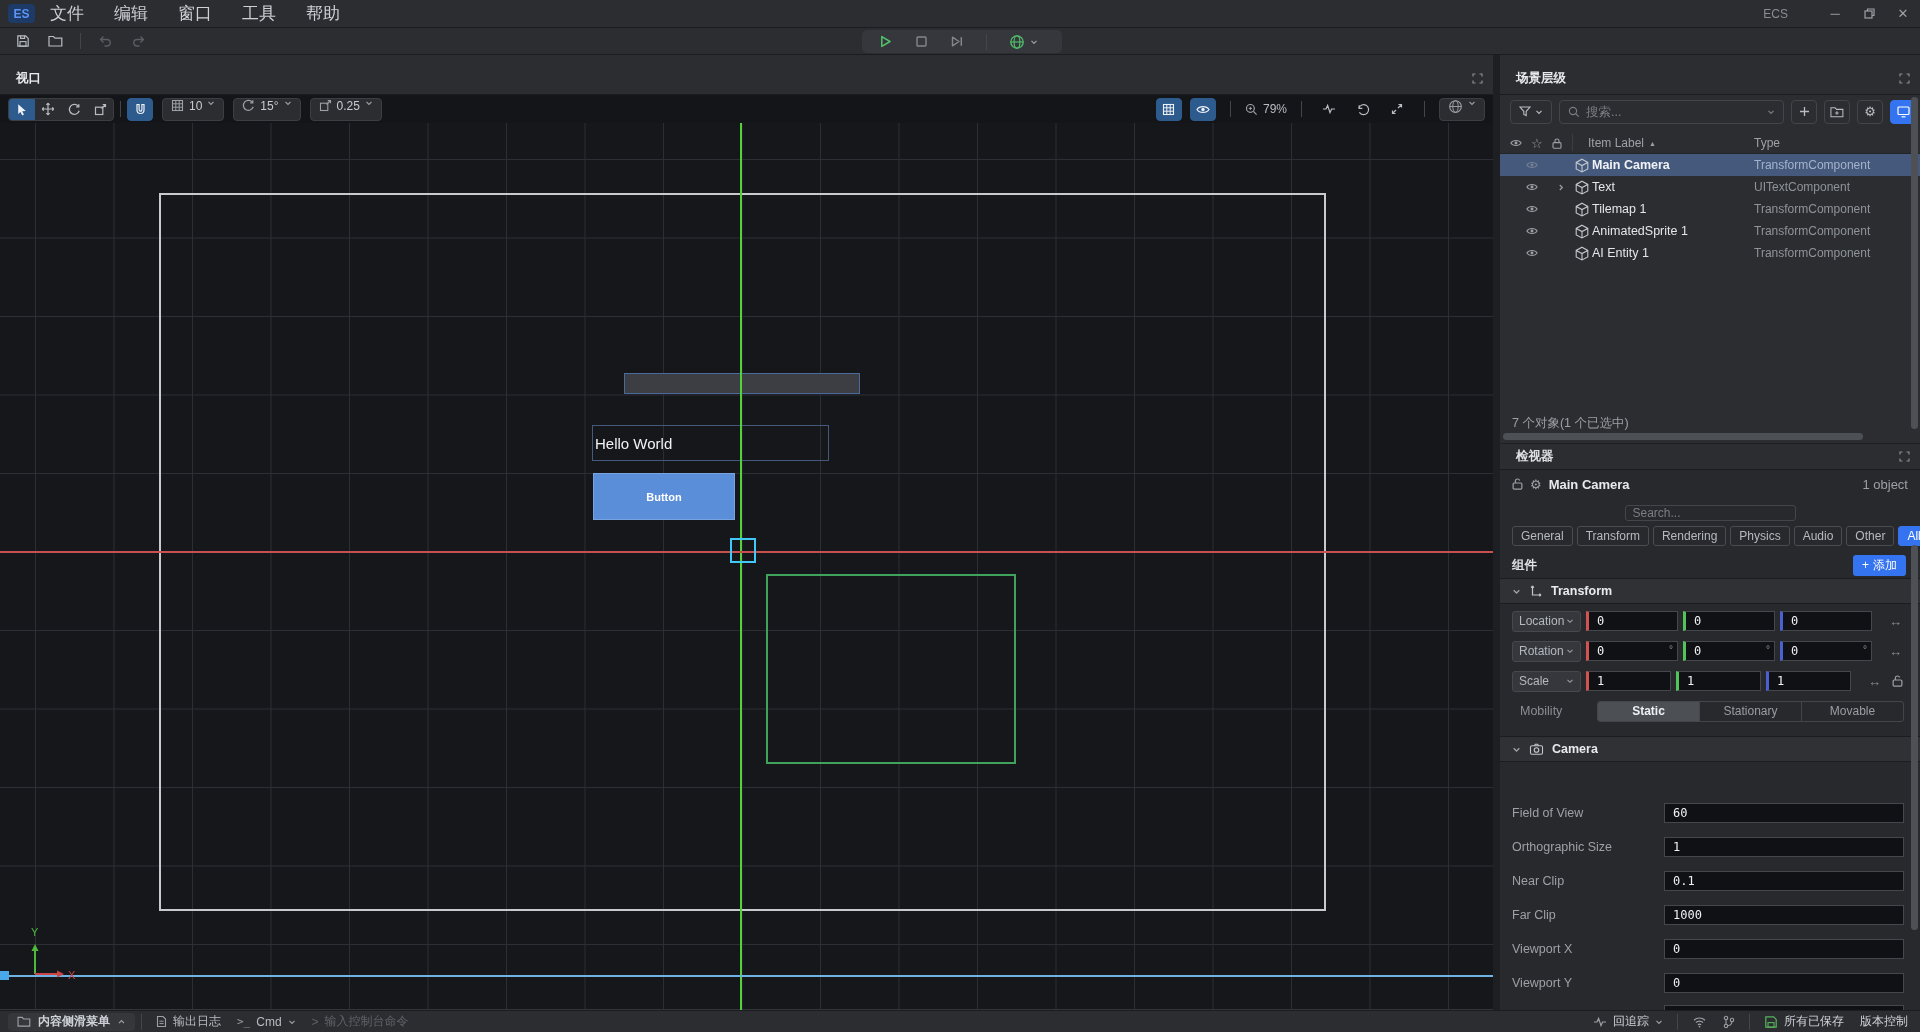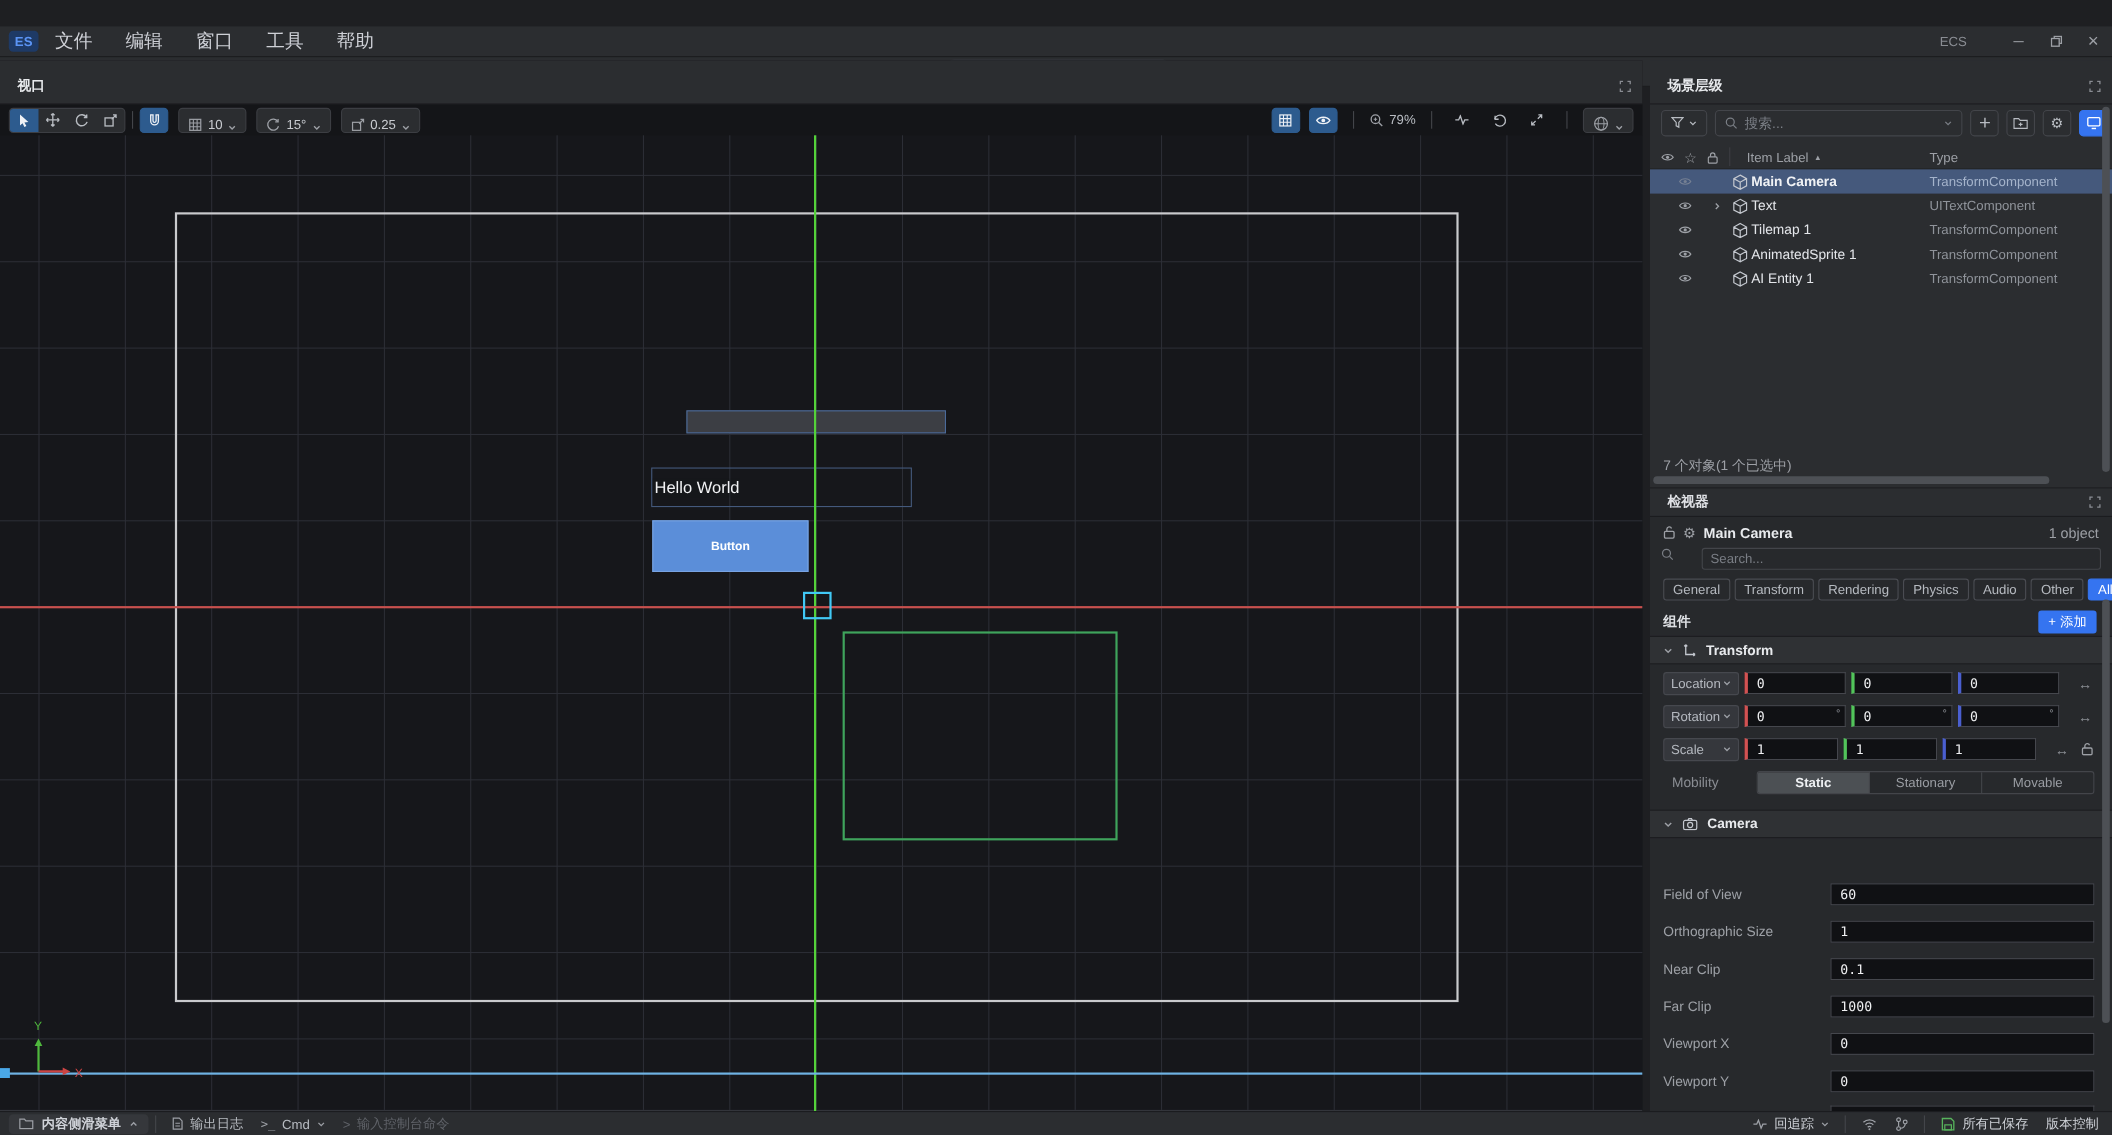--- a/index.html
+++ b/index.html
@@ -1,21 +1,21 @@
 <!DOCTYPE html>
 <html><head>
 <meta charset="utf-8">
 <style>
 *{box-sizing:border-box;margin:0;padding:0;}
 html,body{width:1920px;height:1032px;overflow:hidden;}
 body{background:#1e1f22;font-family:"Liberation Sans",sans-serif;color:#dfe1e5;position:relative;font-size:13px;}
 svg{display:block;}
 .icn{color:#9da0a6;}
 
-.titlebar{height:28px;background:#2b2d30;border-bottom:1px solid #1b1c1f;display:flex;align-items:center;margin-top:24px;}
+.titlebar{height:28px;background:#2b2d30;border-bottom:1px solid #1b1c1f;display:flex;align-items:center;}
 .logo{margin-left:8px;width:27px;height:19px;background:#1e3a66;border-radius:4px;color:#5b94f5;font-weight:bold;font-size:12px;display:flex;align-items:center;justify-content:center;}
 .menu-item{padding:0 15px;color:#ced0d6;height:100%;display:flex;align-items:center;font-size:17px;}
 .tb-right{margin-left:auto;display:flex;align-items:center;height:100%;}
 .ecs{color:#8a8d93;font-size:12px;margin-right:30px;}
 .winbtn{width:34px;height:100%;display:flex;align-items:center;justify-content:center;color:#9da0a6;font-size:13px;}
 
 .main-toolbar{height:27px;background:#2b2d30;border-bottom:1px solid #1b1c1f;position:relative;display:flex;align-items:center;padding-left:10px;gap:6px;}
 .mt-btn{width:26px;height:22px;display:flex;align-items:center;justify-content:center;color:#b8bcc2;}
 .mt-btn.disabled{color:#5a5d63;}
 .vsep{width:1px;height:16px;background:#43454a;margin:0 6px;}
@@ -26,21 +26,21 @@
 .panel-title{height:40px;background:#2b2d30;border-bottom:1px solid #1b1c1f;display:flex;align-items:center;padding:8px 10px 0 16px;font-size:12.5px;font-weight:bold;color:#e8eaed;}
 .expand-corner{margin-left:auto;color:#8a8d93;}
 
 .viewport-panel{position:absolute;left:0;top:0;width:1493px;height:955px;background:#16171b;}
 .vp-toolbar{position:absolute;left:0;top:40px;width:100%;height:28px;background:#141518;display:flex;align-items:center;padding:0 8px;}
 .tgroup{display:flex;align-items:center;background:#2b2d30;border:1px solid #3c3e43;border-radius:4px;height:23px;overflow:hidden;}
 .tbtn{width:26px;height:23px;display:flex;align-items:center;justify-content:center;color:#b8bcc2;}
 .tbtn.on{background:#2d5b8e;color:#eef1f6;}
 .solo{border:1px solid #3c3e43;border-radius:4px;background:#2b2d30;}
 .solo.on{background:#2d5b8e;border-color:#2d5b8e;color:#eef1f6;}
-.tdrop{display:flex;align-items:flex-end;gap:5px;background:#2b2d30;border:1px solid #3c3e43;border-radius:4px;height:23px;padding:0 8px;color:#c8cbd0;font-size:12px;}
+.tdrop{display:flex;align-items:flex-start;gap:5px;background:#2b2d30;border:1px solid #3c3e43;border-radius:4px;height:23px;padding:0 8px;color:#c8cbd0;font-size:12px;}
 .vp-right{margin-left:auto;display:flex;align-items:center;gap:8px;}
 .zoomlbl{color:#b8bcc2;font-size:12px;display:flex;align-items:center;gap:5px;}
 
 .canvas{position:absolute;left:0;top:68px;width:1493px;height:887px;background-color:#16171b;border-bottom:1px solid #33353b;
  background-image:linear-gradient(to right,#2c2e36 1px,transparent 1px),linear-gradient(to bottom,#2c2e36 1px,transparent 1px);
  background-size:78.5px 78.5px;background-position:35px 36px;}
 .abs{position:absolute;}
 .scene-bounds{left:159px;top:70px;width:1167px;height:718px;border:2px solid #c9cacd;}
 .sel-bar{left:624px;top:250px;width:236px;height:21px;background:#3c3e44;border:1px solid #4a6a9a;}
 .text-box{left:592px;top:302px;width:237px;height:36px;border:1px solid #44597c;display:flex;align-items:center;}
@@ -71,21 +71,21 @@
 .hrow.selected .htype{color:#a4b3cb;}
 .h-status{position:absolute;left:12px;top:360px;color:#9da0a6;font-size:12.5px;}
 .h-scroll{position:absolute;left:3px;top:378px;width:360px;height:7px;background:#4d5055;border-radius:4px;}
 .v-scroll{position:absolute;width:7px;background:#4d5055;border-radius:4px;}
 
 .inspector{position:absolute;left:1500px;top:389px;width:420px;height:566px;background:#27292c;overflow:hidden;}
 .insp-title{height:26px;background:#2b2d30;border-bottom:1px solid #1b1c1f;display:flex;align-items:center;padding:0 10px 0 16px;font-size:12.5px;font-weight:bold;}
 .insp-head{height:28px;display:flex;align-items:center;padding:0 12px;gap:7px;}
 .insp-head .objname{font-weight:bold;font-size:13px;color:#e8eaed;}
 .insp-head .objcount{margin-left:auto;color:#9da0a6;font-size:13px;}
-.insp-search{height:22px;margin:0 10px;display:flex;align-items:flex-start;gap:25px;color:#7a7e85;}
+.insp-search{height:22px;margin:0 10px;display:flex;align-items:center;gap:7px;color:#7a7e85;flex-direction:column;}
 .insp-search .sfield{flex:1;height:20px;border:1px solid #43454a;border-radius:3px;display:flex;align-items:center;padding:0 7px;}
 .insp-search input{width:100%;background:transparent;border:none;outline:none;color:#cfd2d8;font-size:12px;font-family:"Liberation Sans",sans-serif;}
 .insp-search input::placeholder{color:#7a7e85;}
 .tabs{display:flex;gap:4px;padding:6px 12px 0 12px;}
 .tab{height:20px;border:1px solid #4a4c52;border-radius:3px;padding:0 8px;display:flex;align-items:center;color:#b6bac0;font-size:12px;}
 .tab.active{background:#3574f0;border-color:#3574f0;color:#fff;}
 .comp-row{height:30px;display:flex;align-items:center;padding:0 14px 0 12px;margin-top:4px;}
 .comp-row .ttl{font-weight:bold;font-size:12.5px;color:#dfe1e5;}
 .add-btn{margin-left:auto;background:#3574f0;color:#fff;border-radius:3px;height:21px;display:flex;align-items:center;padding:0 9px;font-size:12px;gap:4px;}
 .section-h{height:26px;background:#2f3134;border-top:1px solid #1b1c1f;border-bottom:1px solid #1b1c1f;display:flex;align-items:center;gap:8px;padding:0 12px;font-weight:bold;font-size:12.5px;color:#e8eaed;}

